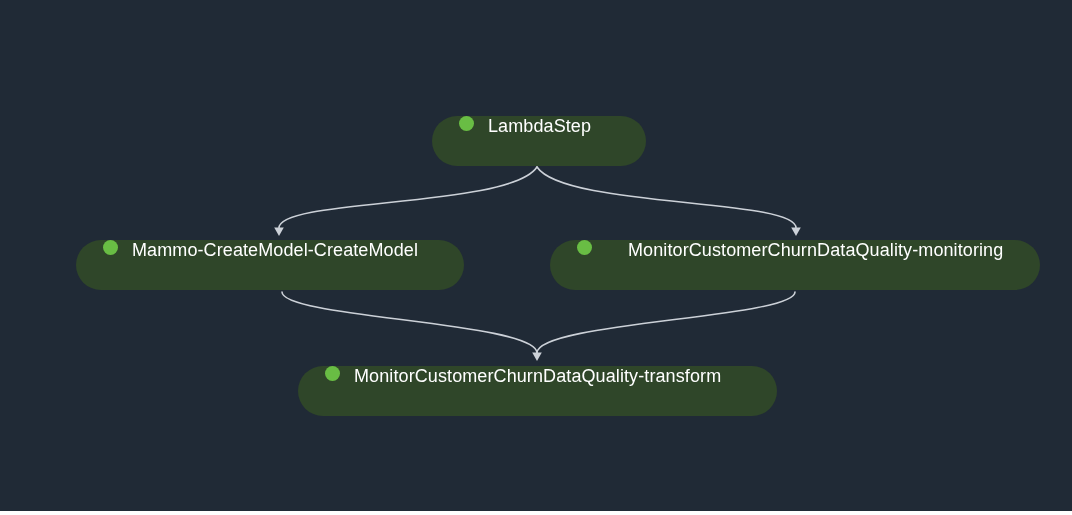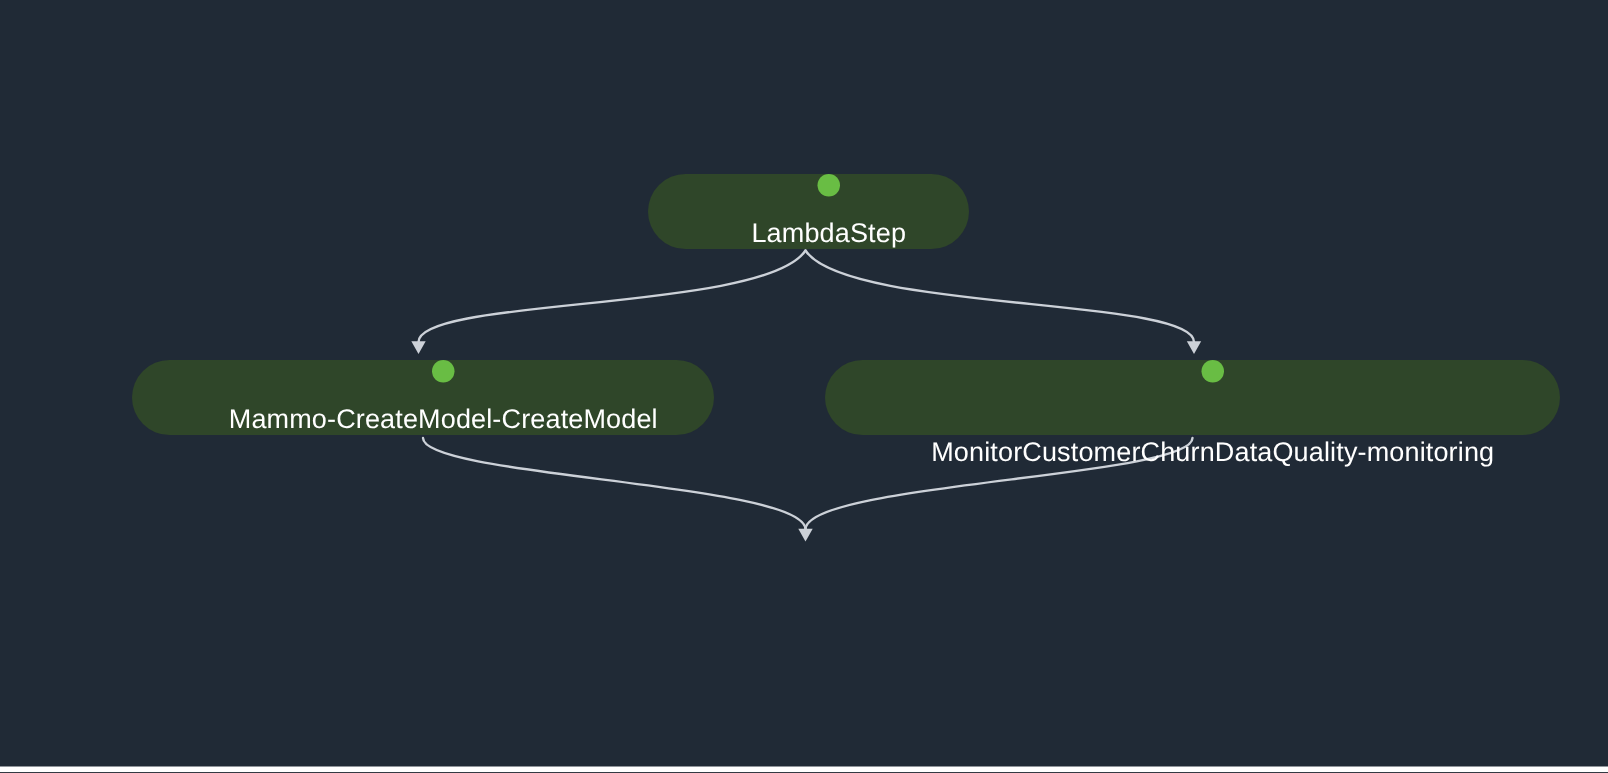--- a/index.html
+++ b/index.html
@@ -35,28 +35,26 @@
   .arrowhead{
     fill:var(--edge-color);
     stroke:none;
   }
   .node{
     position:absolute;
     height:50px;
     border-radius:25px;
     background:var(--node-bg);
     display:flex;
-    align-items:center;
     padding-left:27px;
     gap:14px;
     cursor:pointer;
-    flex-direction:column;
   }
   .node-lambda{left:432px;top:116px;width:214px;}
-  .node-mammo{left:88px;top:240px;width:388px;}
+  .node-mammo{left:76px;top:240px;width:388px;}
   .node-monitoring{left:550px;top:240px;width:490px;gap:36px;}
   .node-transform{left:298px;top:366px;width:479px;}
   .dot{
     width:15px;height:15px;
     border-radius:50%;
     background:var(--status-dot);
     flex:0 0 auto;
   }
   .label{
     color:var(--node-text);
@@ -100,15 +98,19 @@
   <div class="node node-mammo">
     <span class="dot"></span>
     <span class="label">Mammo-CreateModel-CreateModel</span>
   </div>
 
   <div class="node node-monitoring">
     <span class="dot"></span>
     <span class="label">MonitorCustomerChurnDataQuality-monitoring</span>
   </div>
 
+  <div class="node node-transform">
+    <span class="dot"></span>
+    <span class="label">MonitorCustomerChurnDataQuality-transform</span>
+  </div>
 
   <div class="bottom-bar"></div>
 </div>
 
 </body></html>

